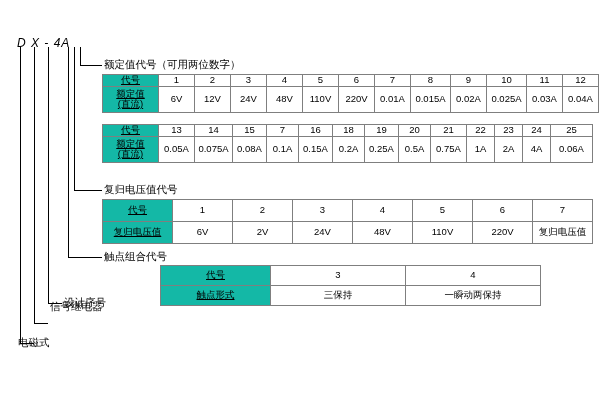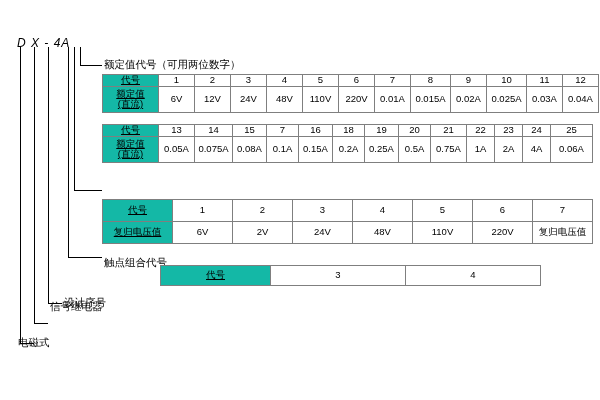--- a/index.html
+++ b/index.html
@@ -202,20 +202,21 @@
         <td>0.5A</td>
         <td>0.75A</td>
         <td>1A</td>
         <td>2A</td>
         <td>4A</td>
         <td>0.06A</td>
       </tr>
     </tbody>
   </table>
 
+  <div class="sec-label" style="left:104px; top:183px;">复归电压值代号</div>
 
   <table class="grid" style="left:102px; top:199px; width:490px;">
     <colgroup>
       <col style="width:70px">
       <col style="width:60px">
         <col style="width:60px">
         <col style="width:60px">
         <col style="width:60px">
       <col style="width:60px">
         <col style="width:60px">
@@ -238,34 +239,39 @@
         <td>2V</td>
         <td>24V</td>
         <td>48V</td>
         <td>110V</td>
         <td>220V</td>
         <td>复归电压值</td>
       </tr>
     </tbody>
   </table>
 
-  <div class="sec-label" style="left:104px; top:250px;margin-top:6px;">触点组合代号</div>
+  <div class="sec-label" style="left:104px; top:250px;">触点组合代号</div>
 
   <table class="grid" style="left:160px; top:265px; width:380px;">
     <colgroup>
       <col style="width:110px">
         <col style="width:135px">
         <col style="width:135px">
     </colgroup>
     <tbody>
       <tr style="height:20px;">
         <td class="hdr">代号</td>
         <td>3</td>
         <td>4</td>
       </tr>
+      <tr style="height:20px;">
+        <td class="hdr">触点形式</td>
+        <td>三保持</td>
+        <td>一瞬动两保持</td>
+      </tr>
     </tbody>
   </table>
 
   <div class="leader-label" style="left:64px; top:296px;">设计序号</div>
   <div class="leader-label" style="left:50px; top:300px;">信号继电器</div>
   <div class="leader-label" style="left:18px; top:336px;">电磁式</div>
 
 </div>
 
 </body></html>

